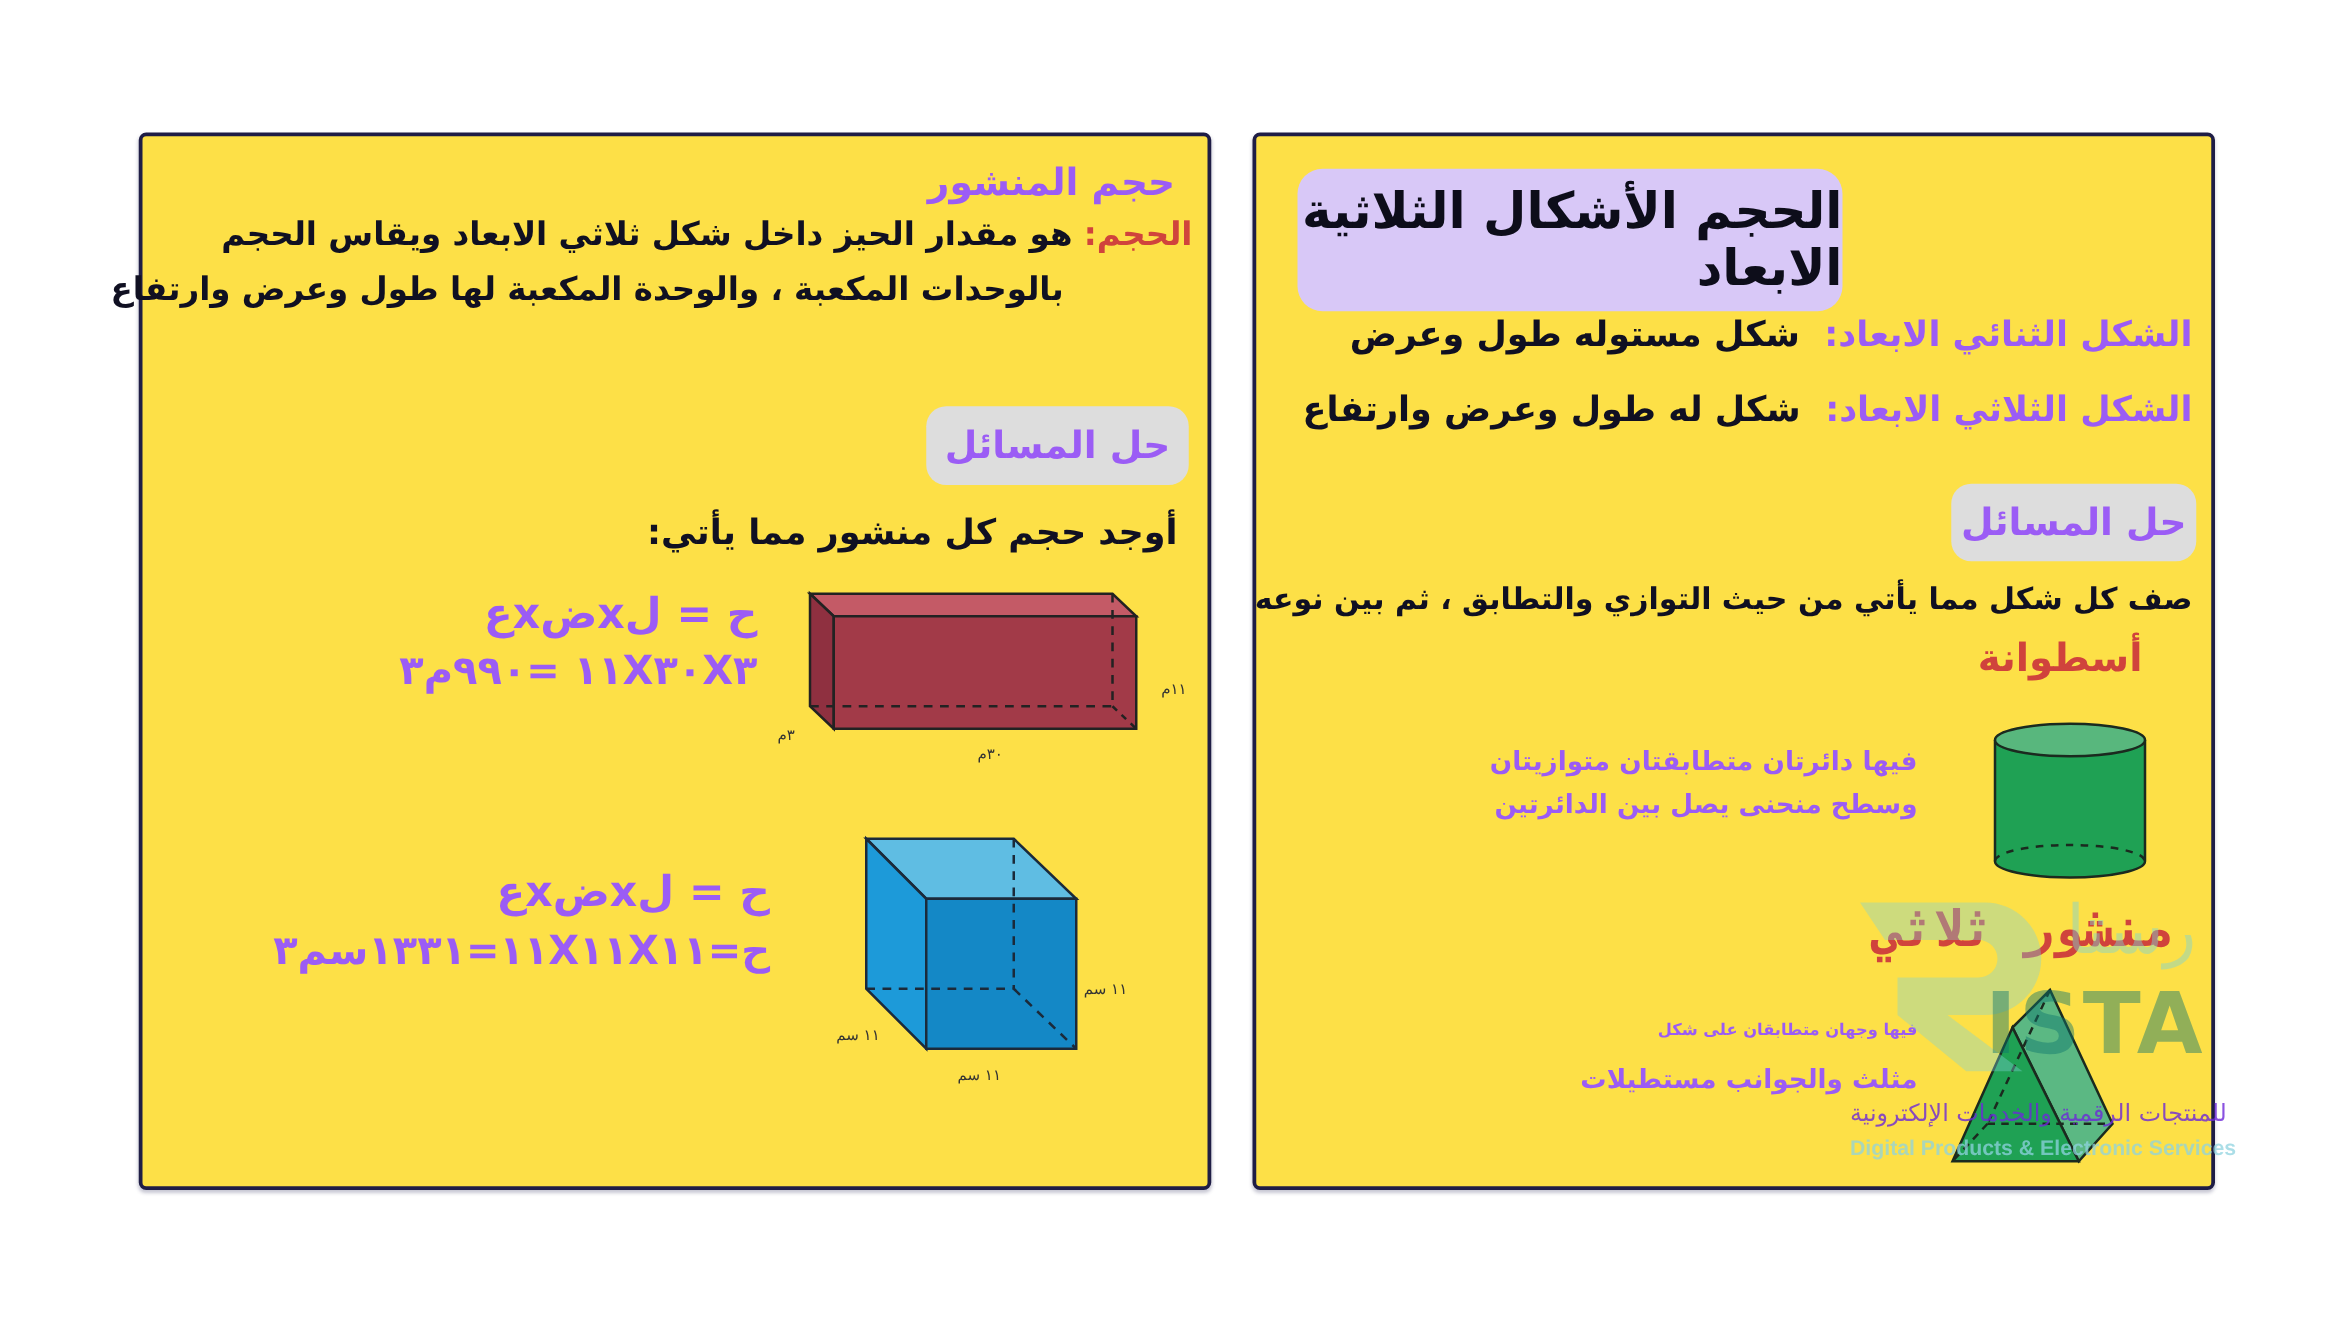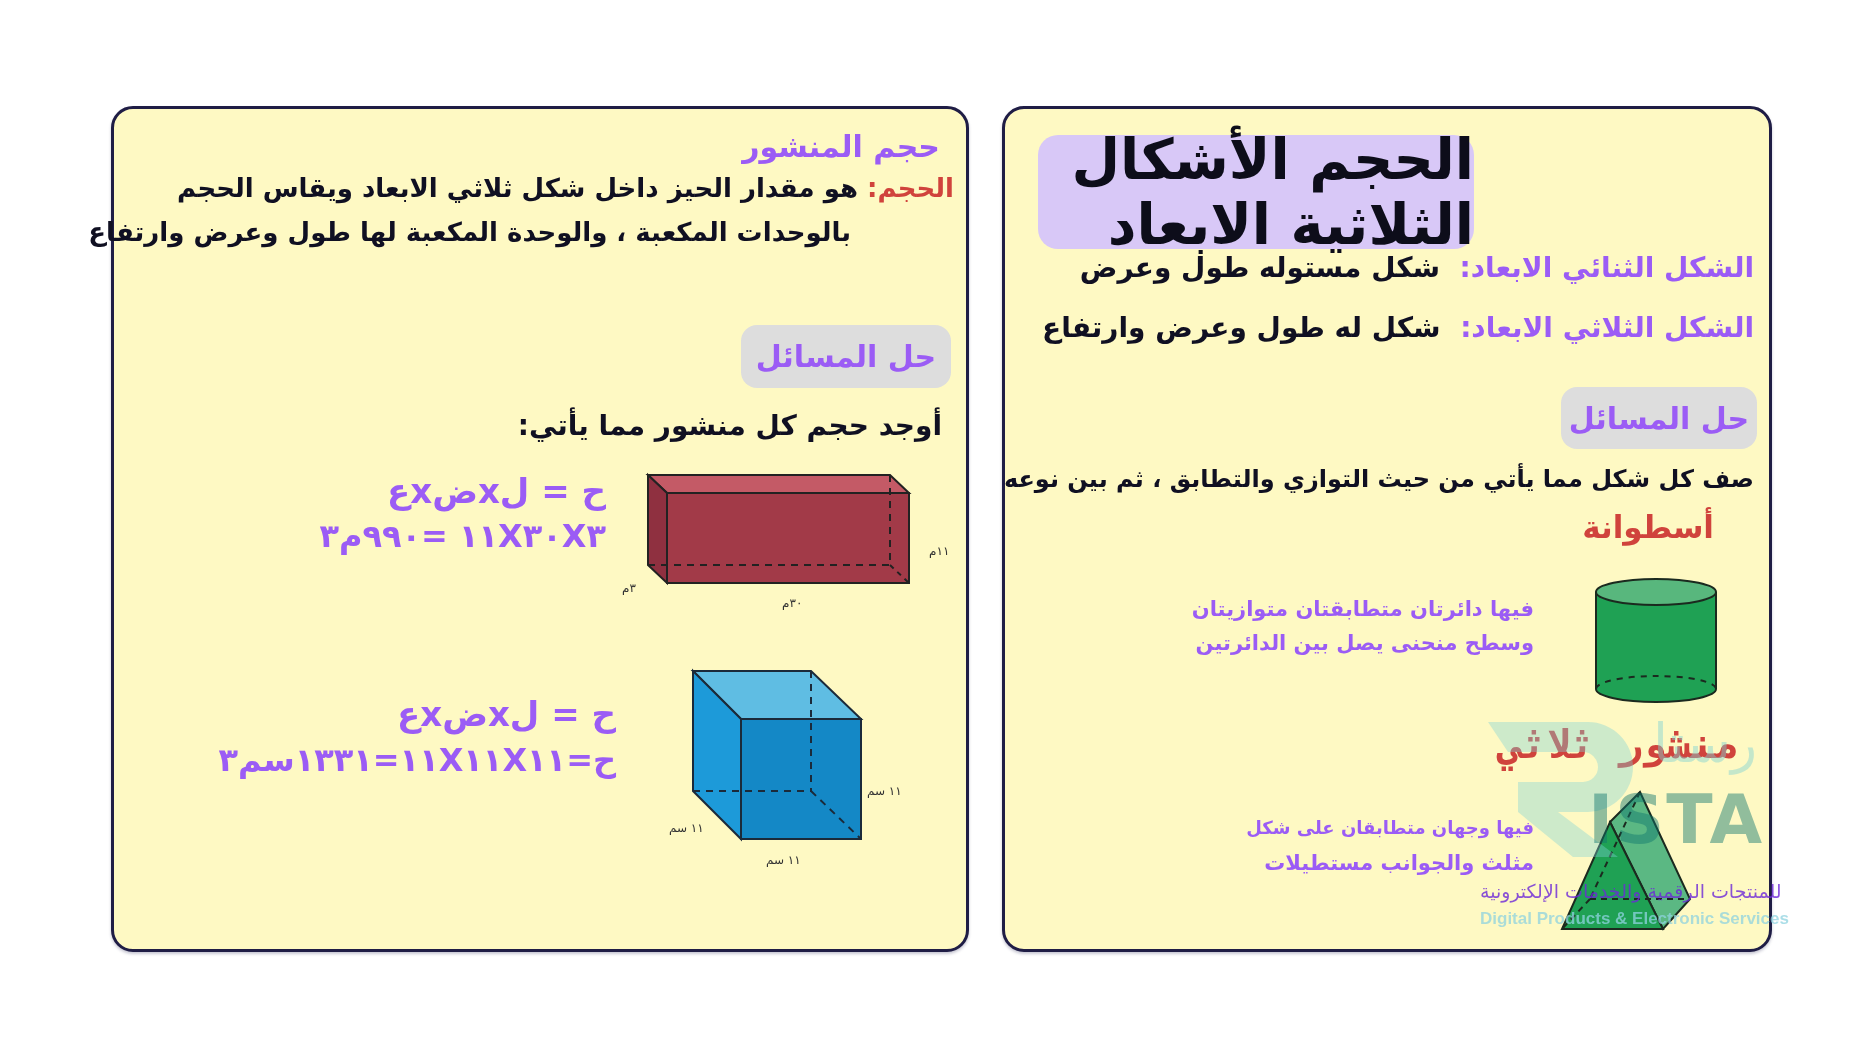--- a/index.html
+++ b/index.html
@@ -1,40 +1,40 @@
 <!DOCTYPE html>
 <html><head>
 <meta charset="utf-8">
 <style>
   html, body { margin:0; padding:0; }
   body {
     width:1875px; height:1055px; background:#ffffff; position:relative; overflow:hidden;
     font-family: "DejaVu Sans", sans-serif;
   }
   .panel {
-    position:absolute; background:#fef9c3;
-    border:3px solid #1f1d45; border-radius:22px;
+    position:absolute; background:#fde047;
+    border:3px solid #1f1d45; border-radius:6px;
     box-shadow: 0 2px 3px rgba(30,30,80,0.25);
   }
   #left-panel { left:111px; top:106px; width:852px; height:840px; }
   #right-panel { left:1002px; top:106px; width:764px; height:840px; }
   .abs { position:absolute; direction:rtl; font-weight:bold; white-space:nowrap; }
   .purple { color:#9b5cf5; }
   .red { color:#d0433c; }
   .dark { color:#101022; }
   .pill {
     position:absolute; background:#dddddd; border-radius:16px;
     display:flex; align-items:center; justify-content:center;
     font-weight:bold; color:#9b5cf5; direction:rtl;
   }
   .title-box {
     position:absolute; left:33px; top:26px; width:436px; height:114px;
     background:#d8c8f7; border-radius:20px;
     display:flex; align-items:center; justify-content:center;
-    font-size:56px; font-weight:bold; color:#0d0d1a; direction:rtl;
+    font-size:40px; font-weight:bold; color:#0d0d1a; direction:rtl;
   }
   .dim { position:absolute; font-size:12px; color:#333; direction:rtl; white-space:nowrap; }
   svg { position:absolute; overflow:visible; }
   .watermark { position:absolute; pointer-events:none; }
 </style>
 </head>
 <body>
 
 <div id="left-panel" class="panel">
   <div class="abs purple" style="right:26px; top:20px; font-size:30px;">حجم المنشور</div>
@@ -102,21 +102,21 @@
   <div class="abs purple" style="right:235px; top:488px; font-size:21px;">فيها دائرتان متطابقتان متوازيتان</div>
   <div class="abs purple" style="right:235px; top:522px; font-size:21px;">وسطح منحنى يصل بين الدائرتين</div>
 
   <svg style="left:588px; top:468px;" width="126" height="128" viewBox="0 0 126 128">
     <path d="M3,15 L3,112 A60,13 0 0 0 123,112 L123,15" fill="#1fa154" stroke="#1b2a1f" stroke-width="2"></path>
     <ellipse cx="63" cy="15" rx="60" ry="13" fill="#58b77d" stroke="#1b2a1f" stroke-width="2"></ellipse>
     <path d="M3,112 A60,13 0 0 1 123,112" fill="none" stroke="#1b2a1f" stroke-width="2" stroke-dasharray="6,6"></path>
   </svg>
 
   <div class="abs red" style="right:30px; top:612px; font-size:40px;font-family:Liberation Mono, monospace;">منشور ثلاثي</div>
-  <div class="abs purple" style="right:235px; top:708px; font-size:18px;">فيها وجهان متطابقان على شكل</div>
+  <div class="abs purple" style="right:235px; top:708px; font-size:13px;">فيها وجهان متطابقان على شكل</div>
   <div class="abs purple" style="right:235px; top:742px; font-size:21px;">مثلث والجوانب مستطيلات</div>
 
   <svg style="left:555px; top:680px;" width="130" height="145" viewBox="0 0 130 145">
     <polygon points="50,33 80,3 130,110 103,140" fill="#5bb883" stroke="#1b2a1f" stroke-width="2"></polygon>
     <polygon points="50,33 103,140 2,140" fill="#1fa154" stroke="#1b2a1f" stroke-width="2"></polygon>
     <line x1="80" y1="3" x2="30" y2="110" stroke="#1b2a1f" stroke-width="2" stroke-dasharray="6,5"></line>
     <line x1="30" y1="110" x2="130" y2="110" stroke="#1b2a1f" stroke-width="2" stroke-dasharray="6,5"></line>
     <line x1="30" y1="110" x2="2" y2="140" stroke="#1b2a1f" stroke-width="2" stroke-dasharray="6,5"></line>
   </svg>
 </div>

